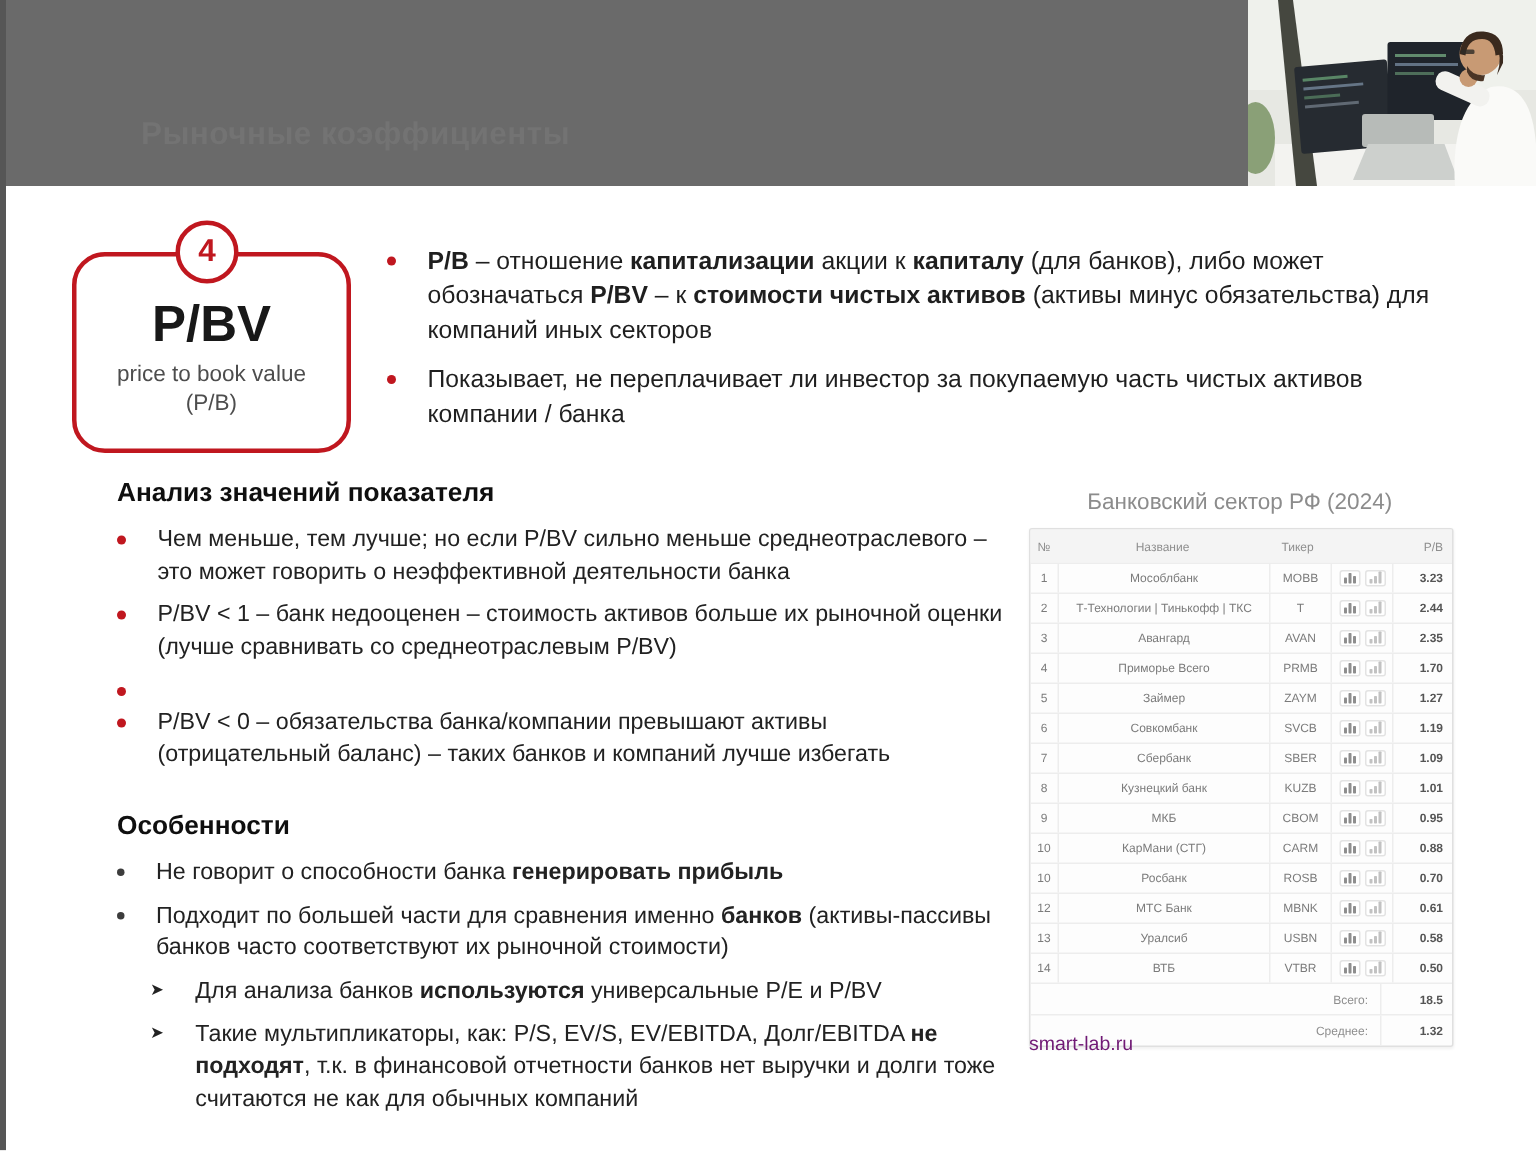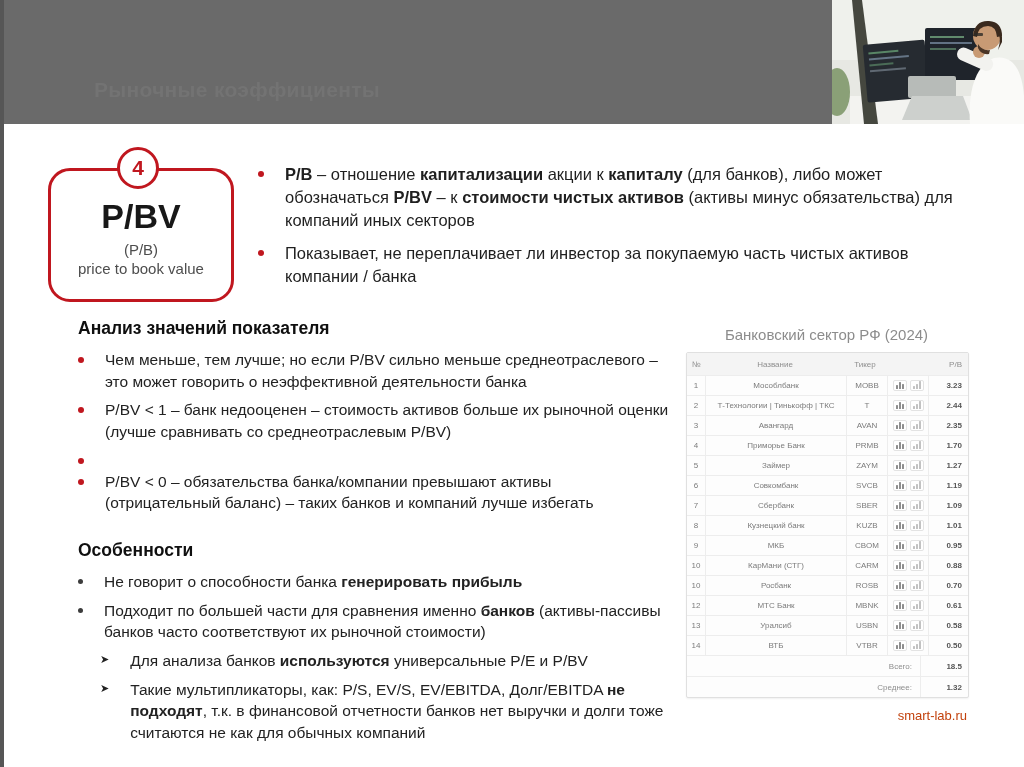--- a/index.html
+++ b/index.html
@@ -58,21 +58,21 @@
         background:#fff;border-radius:2px;padding:1px 2px;box-sizing:border-box;}
   .mini i{display:block;border-radius:.5px;}
   .mini.area i{width:3px;background:#8e8e8e;}
   .mini.area i:nth-child(1){height:4px;} .mini.area i:nth-child(2){height:7px;} .mini.area i:nth-child(3){height:5px;}
   .mini.bars i{width:2px;background:#c2c2c2;}
   .mini.bars i:nth-child(1){height:3px;} .mini.bars i:nth-child(2){height:5px;} .mini.bars i:nth-child(3){height:8px;}
   .tfoot{display:flex;align-items:center;height:20px;border-top:1px solid #ededed;}
   .f-label{flex:1;text-align:right;padding-right:8px;color:#8e8e8e;}
   .f-value{flex:none;width:41px;text-align:right;padding-right:6px;font-weight:bold;color:#555;
            border-left:1px solid #ededed;align-self:stretch;display:flex;align-items:center;justify-content:flex-end;}
-  .source{position:absolute;left:686px;top:708px;width:281px;text-align:right;color:#c2410c;font-size:13px;}
+  .source{position:absolute;left:686px;top:688px;width:281px;text-align:left;color:#701a75;font-size:13px;}
 </style>
 </head>
 <body>
 
 <div class="slide">
 
   <div class="header-band"></div>
   <div class="left-strip"></div>
   <div class="slide-title">Рыночные коэффициенты</div>
 
@@ -106,22 +106,22 @@
     <path d="M141,36 q2,-16 16,-15 q13,1 13,15 l-5,1 q-1,-11 -9,-11 q-10,0 -11,11 z" fill="#3a2a1e"></path>
     <path d="M165,28 q6,4 5,14 l-4,8 q4,-12 -1,-22 z" fill="#3a2a1e"></path>
     <path d="M146,44 q4,7 12,6 l-1,4 q-8,1 -11,-6 z" fill="#4a3526"></path>
     <rect x="142" y="33" width="9" height="3" rx="1" fill="#2e2a26" opacity="0.8"></rect>
   </svg>
 
   <div class="badge">4</div>
   <div class="card">
     <div class="card-title">P/BV</div>
     <div class="card-sub">
+      <div>price to book value</div>
       <div>(P/B)</div>
-      <div>price to book value</div>
     </div>
   </div>
 
   <div class="intro">
     <div class="bullet-row">
       <span class="dot"></span>
       <div class="bullet-text"><span class="b">P/B</span><span> – отношение </span><span class="b">капитализации</span><span> акции к </span><span class="b">капиталу</span><span> (для банков), либо может обозначаться </span><span class="b">P/BV</span><span> – к </span><span class="b">стоимости чистых активов</span><span> (активы минус обязательства) для компаний иных секторов</span></div>
     </div>
     <div class="bullet-row">
       <span class="dot"></span>
@@ -229,21 +229,21 @@
             <span class="mini bars">
               <i></i>
               <i></i>
               <i></i>
             </span>
           </div>
           <div class="c-pb">2.35</div>
         </div>
         <div class="trow">
           <div class="c-num">4</div>
-          <div class="c-name">Приморье Банк</div>
+          <div class="c-name">Приморье Всего</div>
           <div class="c-ticker">PRMB</div>
           <div class="c-icons">
             <span class="mini area">
               <i></i>
               <i></i>
               <i></i>
             </span>
             <span class="mini bars">
               <i></i>
               <i></i>

